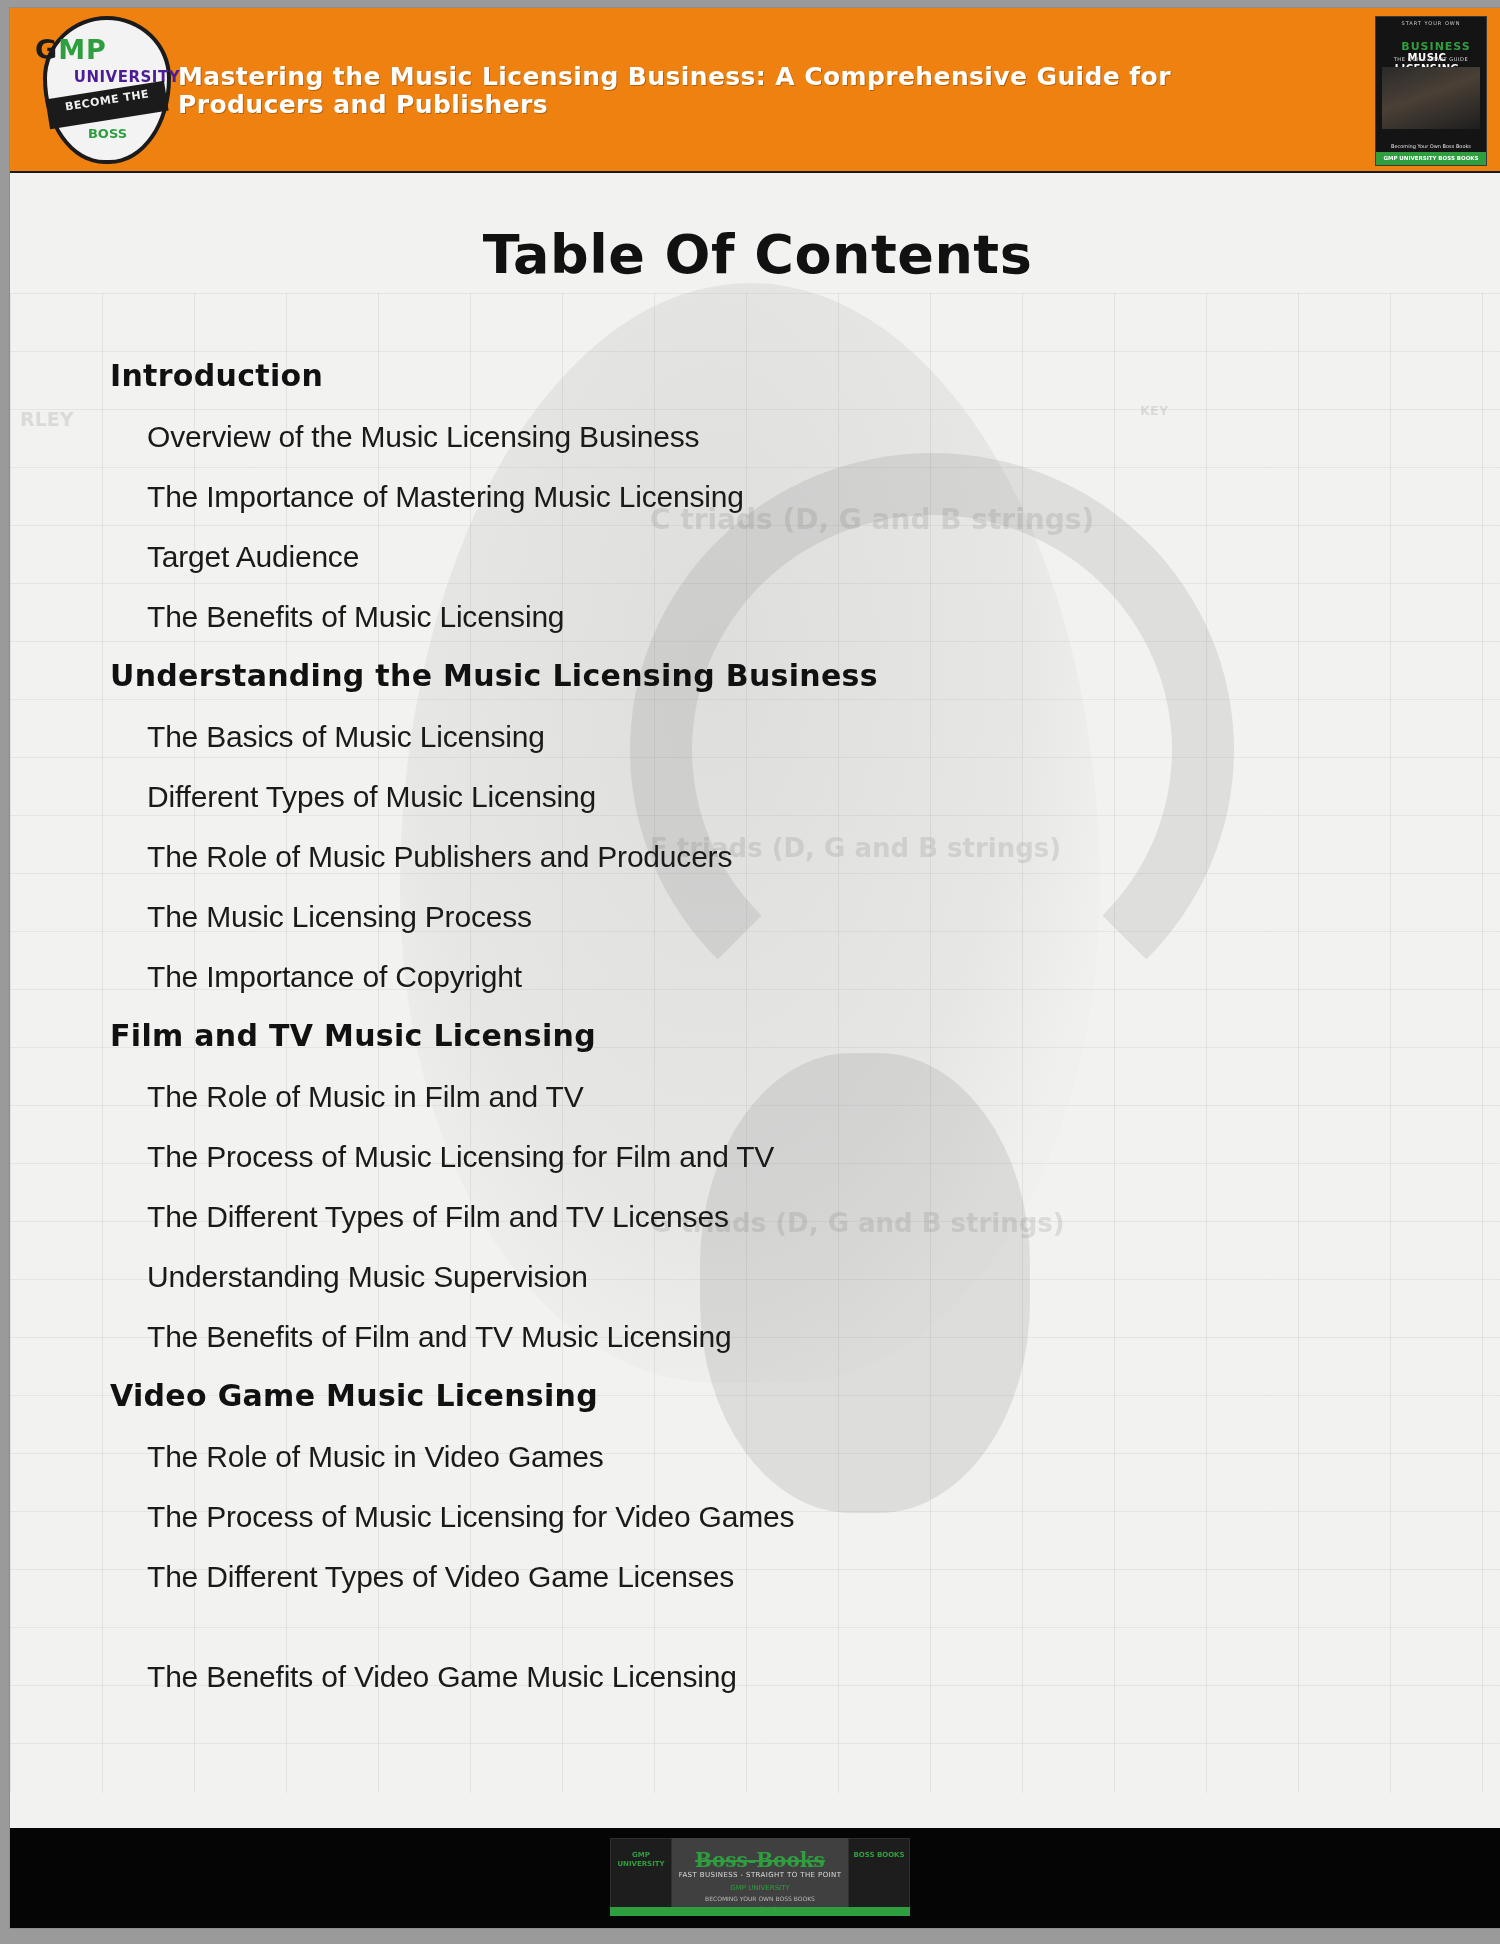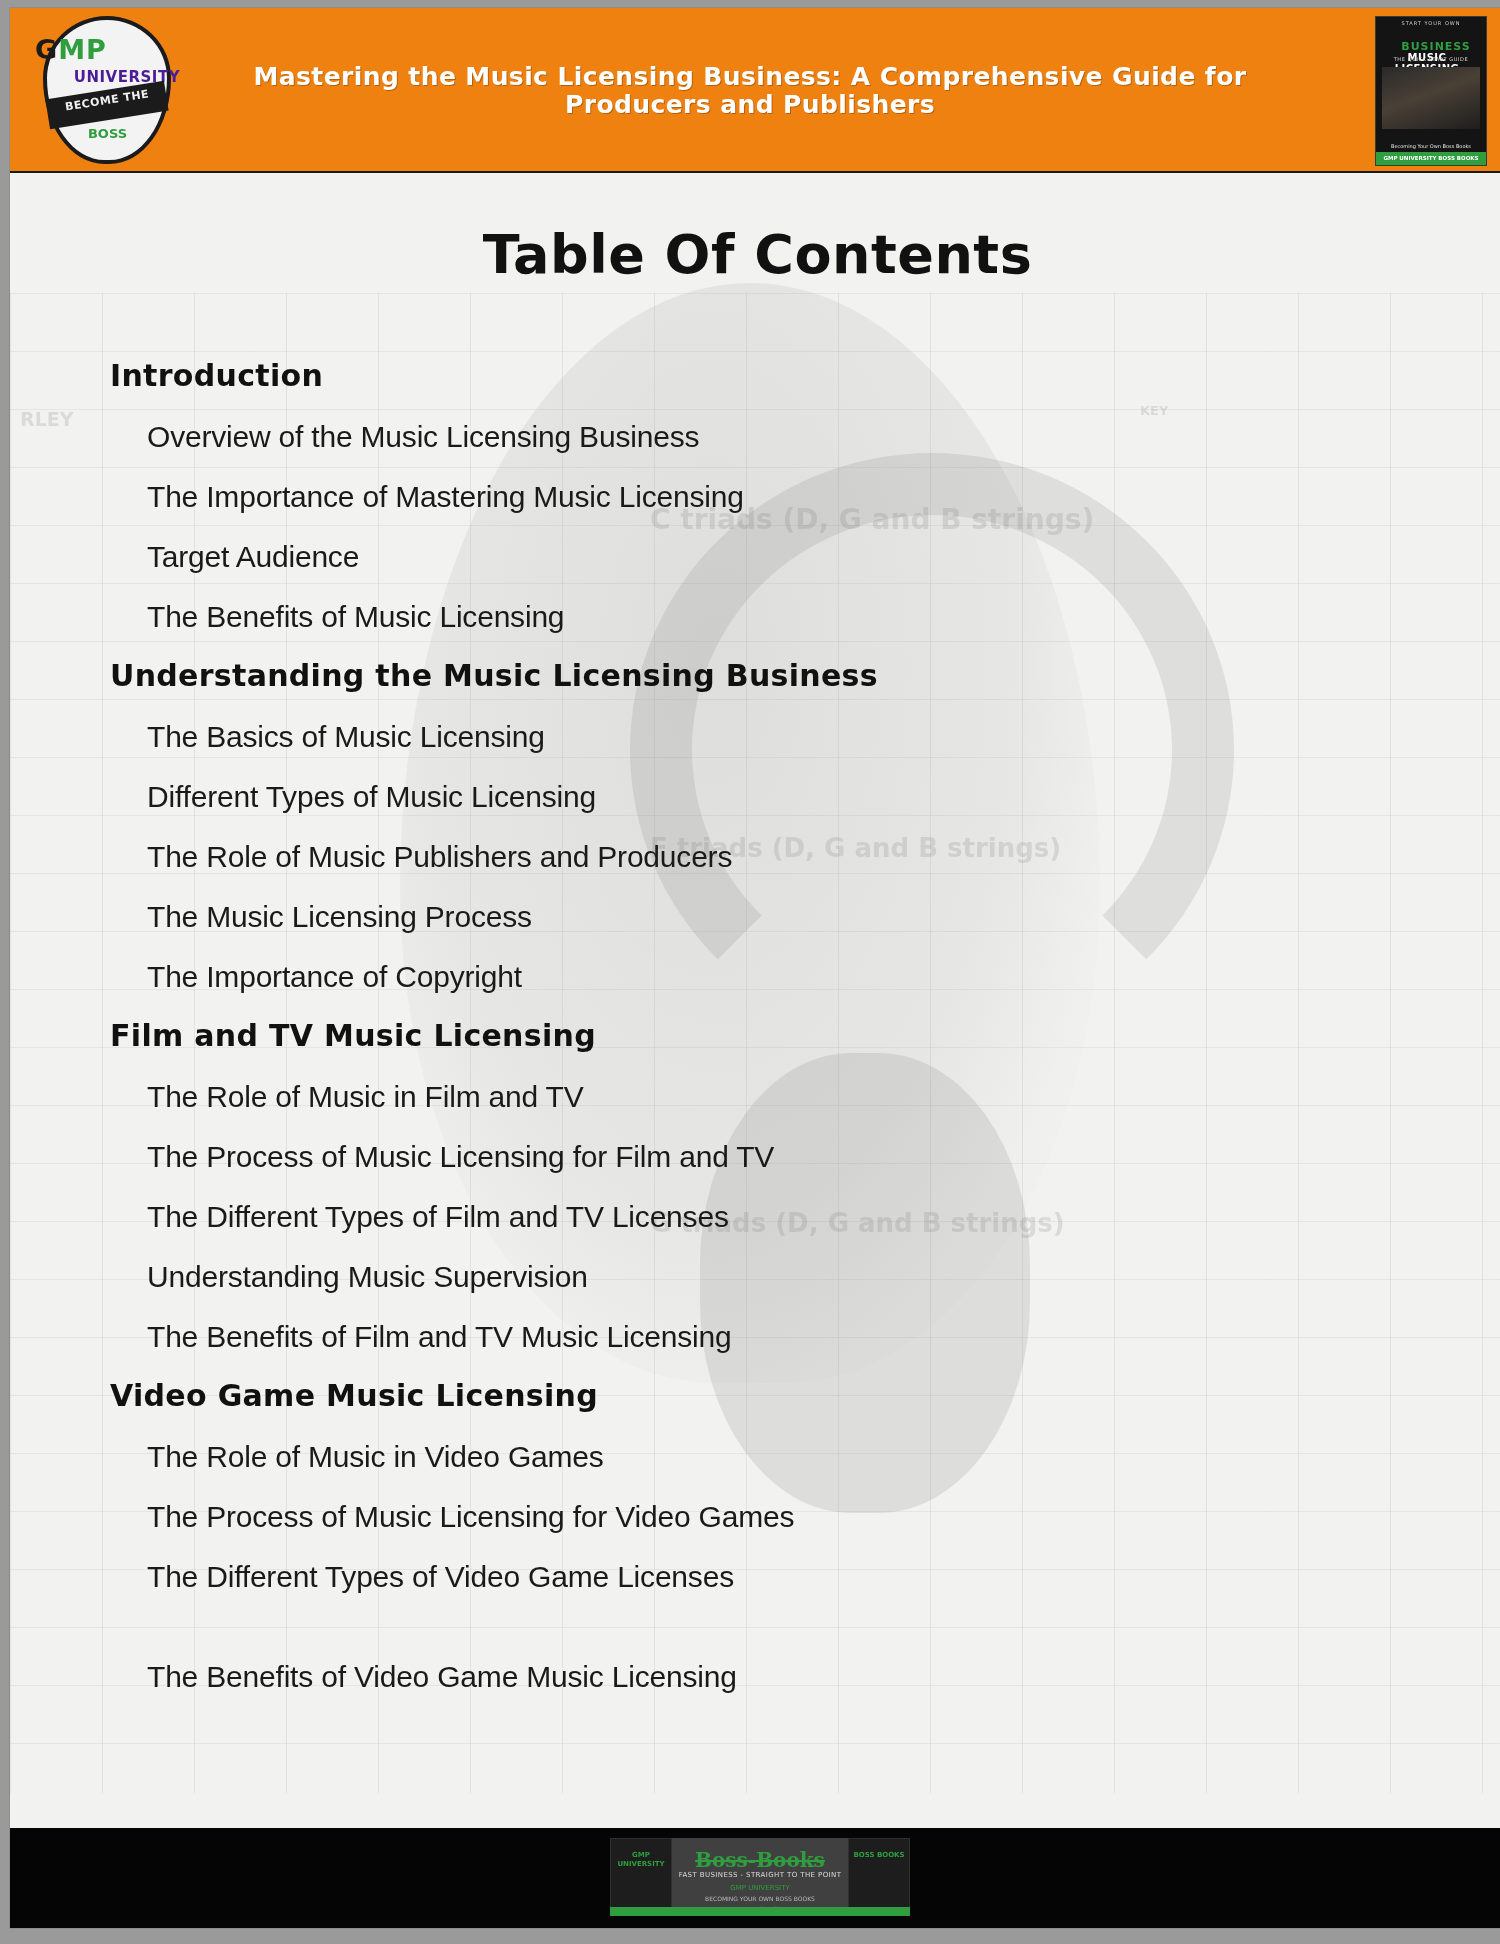--- a/index.html
+++ b/index.html
@@ -37,24 +37,23 @@
     left: 0; top: 0;
     width: 1495px;
     height: 165px;
     background: #ef8110;
     border-bottom: 2px solid #1a1a1a;
     box-sizing: border-box;
   }
 
   .header-title {
     position: absolute;
-    left: 180px;
+    left: 168px;
     top: 55px;
     width: 1120px;
-    text-align: center;
     color: #ffffff;
     font-size: 25px;
     font-weight: bold;
     line-height: 28px;
     letter-spacing: 0.4px;
     font-family: "DejaVu Sans", sans-serif;
     text-shadow: 1px 1px 0 rgba(0,0,0,0.25);
   }
 
   

